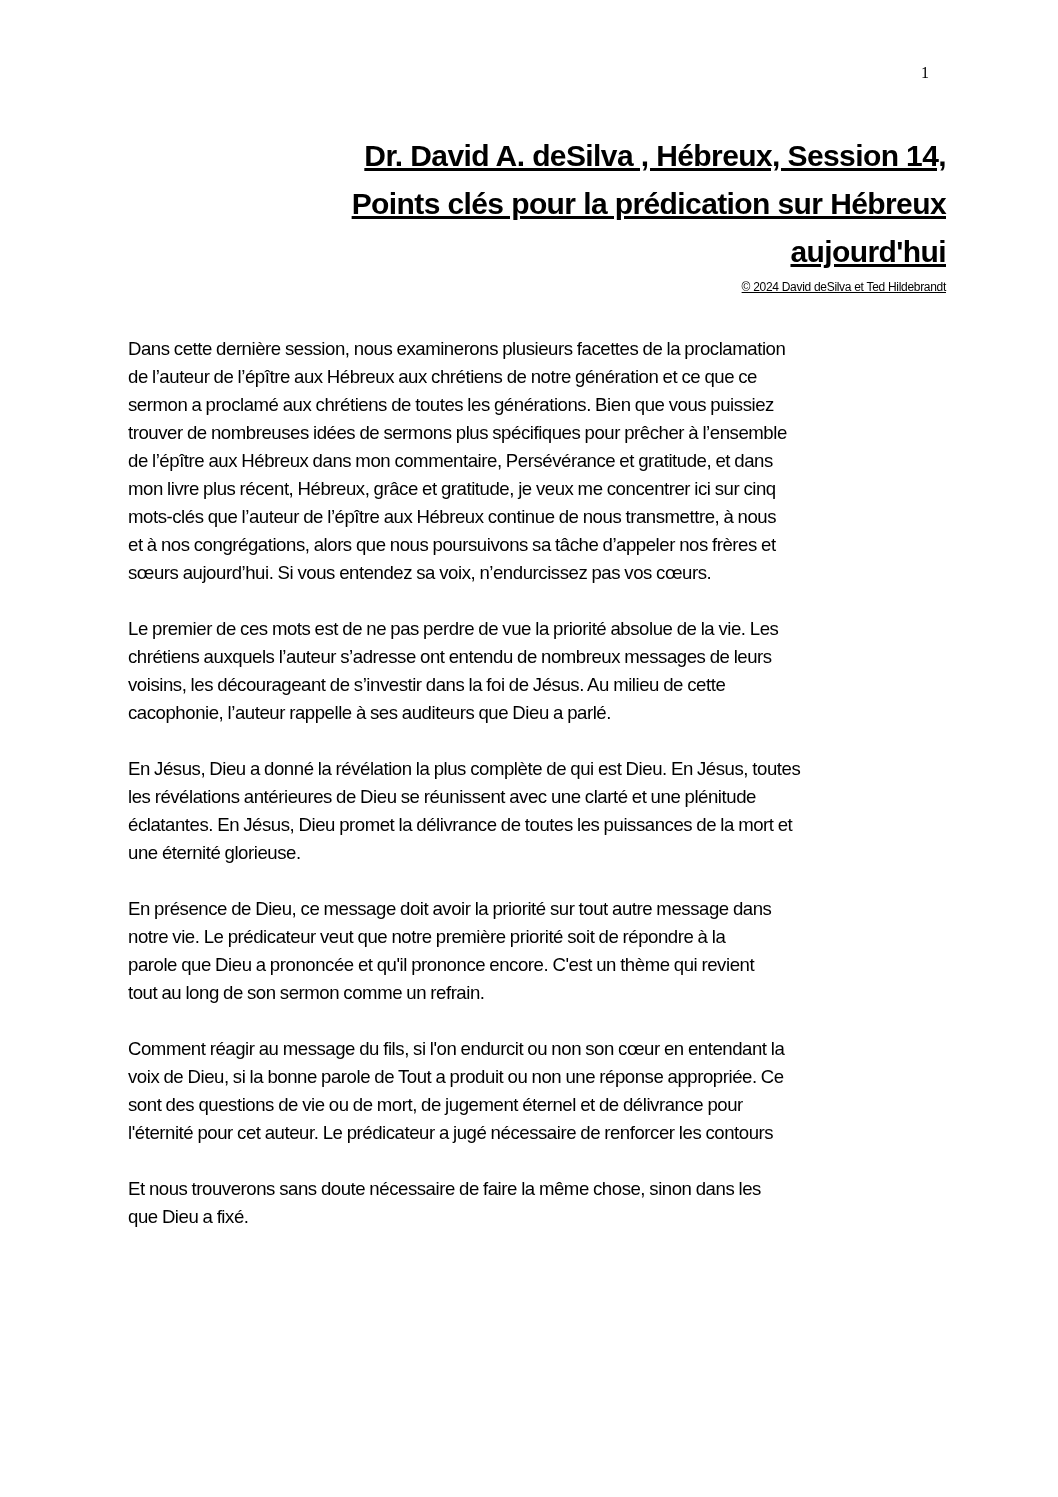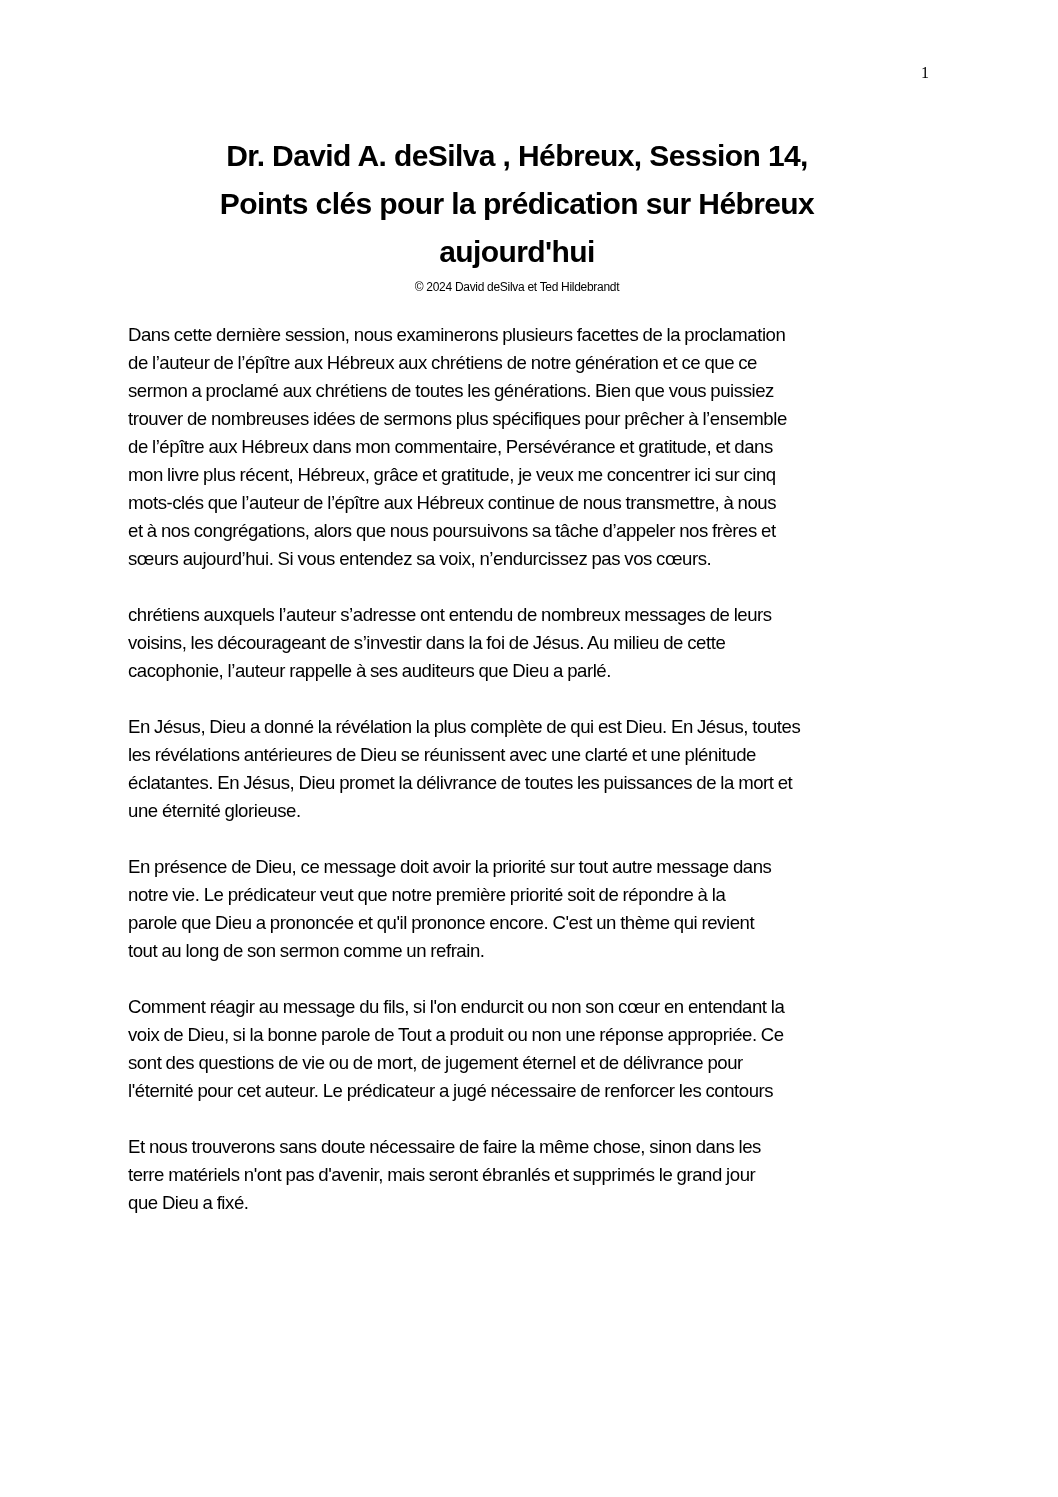--- a/index.html
+++ b/index.html
@@ -27,42 +27,43 @@
       position: absolute;
       top: 63px;
       left: 921px;
       font-family: "Liberation Serif", "DejaVu Serif", serif;
       font-size: 16px;
       line-height: 20px;
     }
     .title-block {
       position: absolute;
       top: 132px;
-      left: 108px;
+      left: 128px;
       width: 818px;
-      text-align: center;
+      text-align: right;
+      text-decoration: underline;
     }
     .title-line {
       display: block;
       font-weight: bold;
       font-size: 30px;
       line-height: 48px;
       letter-spacing: -0.6px;
       white-space: nowrap;
     }
     .copyright {
       display: block;
       font-size: 12px;
       line-height: 26px;
       letter-spacing: -0.3px;
       margin-top: -2px;
     }
     .body-text {
       position: absolute;
-      top: 321px;
+      top: 335px;
       left: 128px;
       width: 810px;
     }
     .para {
       margin: 0 0 28px 0;
     }
     .line {
       display: block;
       font-size: 18.6px;
       line-height: 28px;
@@ -93,20 +94,21 @@
       <span class="line">sermon a proclamé aux chrétiens de toutes les générations. Bien que vous puissiez</span>
       <span class="line">trouver de nombreuses idées de sermons plus spécifiques pour prêcher à l’ensemble</span>
       <span class="line">de l’épître aux Hébreux dans mon commentaire, Persévérance et gratitude, et dans</span>
       <span class="line">mon livre plus récent, Hébreux, grâce et gratitude, je veux me concentrer ici sur cinq</span>
       <span class="line">mots-clés que l’auteur de l’épître aux Hébreux continue de nous transmettre, à nous</span>
       <span class="line">et à nos congrégations, alors que nous poursuivons sa tâche d’appeler nos frères et</span>
       <span class="line">sœurs aujourd’hui. Si vous entendez sa voix, n’endurcissez pas vos cœurs.</span>
     </p>
 
     <p class="para">
+      <span class="line">Le premier de ces mots est de ne pas perdre de vue la priorité absolue de la vie. Les</span>
       <span class="line">chrétiens auxquels l’auteur s’adresse ont entendu de nombreux messages de leurs</span>
       <span class="line">voisins, les décourageant de s’investir dans la foi de Jésus. Au milieu de cette</span>
       <span class="line">cacophonie, l’auteur rappelle à ses auditeurs que Dieu a parlé.</span>
     </p>
 
     <p class="para">
       <span class="line">En Jésus, Dieu a donné la révélation la plus complète de qui est Dieu. En Jésus, toutes</span>
       <span class="line">les révélations antérieures de Dieu se réunissent avec une clarté et une plénitude</span>
       <span class="line">éclatantes. En Jésus, Dieu promet la délivrance de toutes les puissances de la mort et</span>
       <span class="line">une éternité glorieuse.</span>
@@ -121,18 +123,17 @@
 
     <p class="para">
       <span class="line">Comment réagir au message du fils, si l'on endurcit ou non son cœur en entendant la</span>
       <span class="line">voix de Dieu, si la bonne parole de Tout a produit ou non une réponse appropriée. Ce</span>
       <span class="line">sont des questions de vie ou de mort, de jugement éternel et de délivrance pour</span>
       <span class="line">l'éternité pour cet auteur. Le prédicateur a jugé nécessaire de renforcer les contours</span>
     </p>
 
     <p class="para">
       <span class="line">Et nous trouverons sans doute nécessaire de faire la même chose, sinon dans les</span>
-      <span class="line">terre matériels n'ont pas d'avenir, mais seront ébranlés et supprimés le grand jour</span>
       <span class="line">que Dieu a fixé.</span>
     </p>
 
   </div>
 </div>
 
 </body></html>

